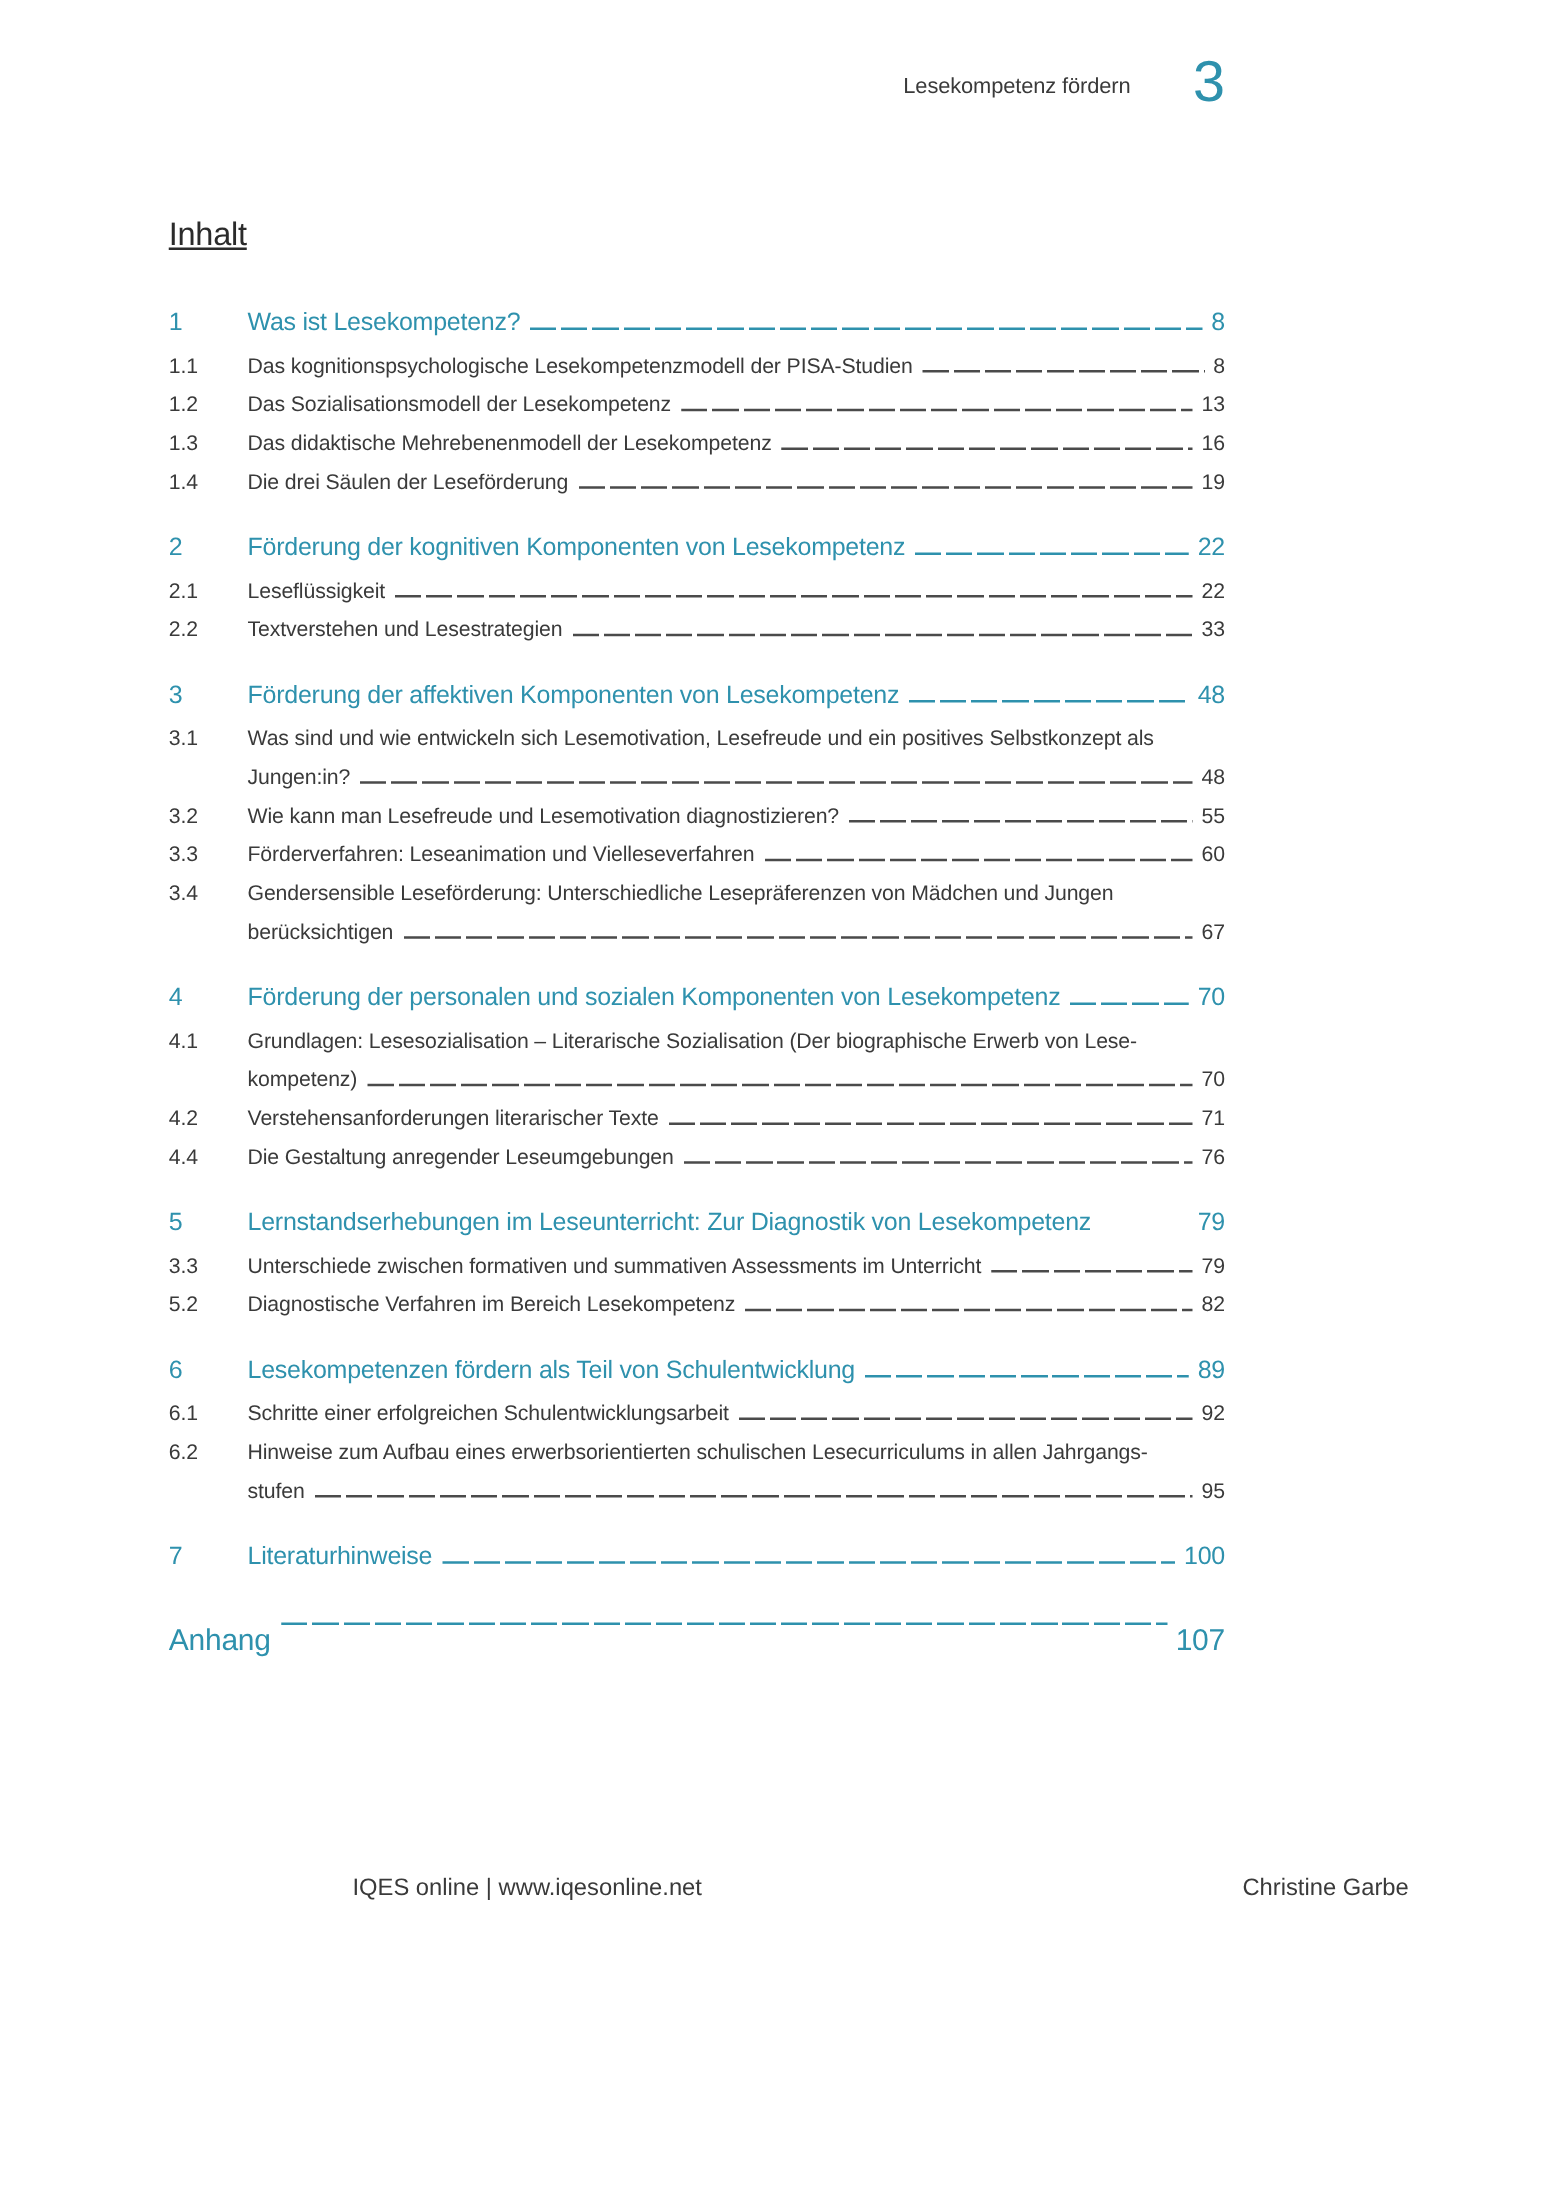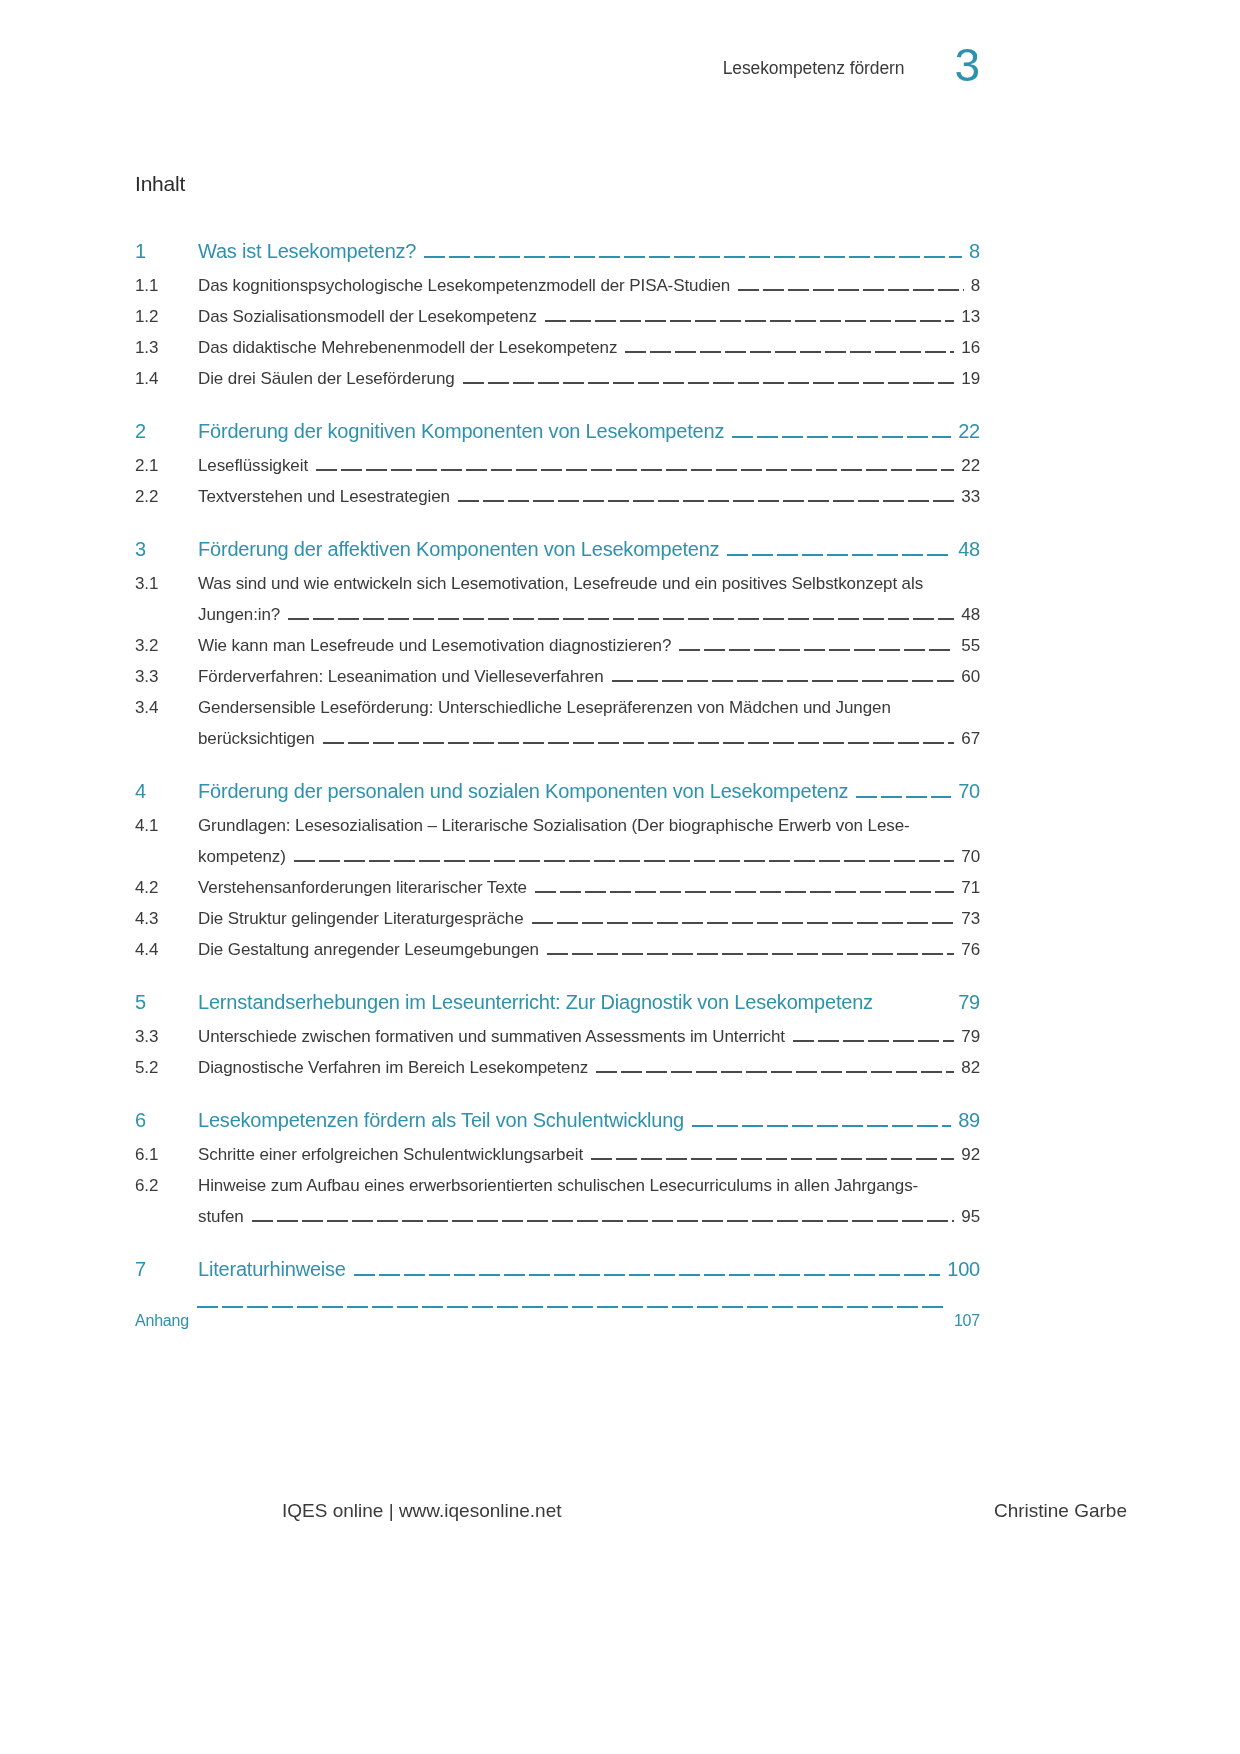--- a/index.html
+++ b/index.html
@@ -9,21 +9,21 @@
     color:#3a3a3a;-webkit-font-smoothing:antialiased;
   }
   .page{position:absolute;left:135px;top:0;width:845px;height:1428px;}
 
   
   .header{display:flex;justify-content:flex-end;align-items:flex-start;padding-top:42px;}
   .running-title{font-size:17.5px;letter-spacing:-0.1px;margin-top:16px;margin-right:50px;color:#3a3a3a;}
   .big-page-num{font-size:46px;line-height:1;color:#2e91ad;font-weight:400;}
 
   
-  .doc-title{font-size:21px;font-weight:400;color:#2b2b2b;letter-spacing:-0.2px;margin:84px 0 40px 0;}
+  .doc-title{font-size:26px;font-weight:400;color:#2b2b2b;letter-spacing:-0.2px;margin:84px 0 40px 0;text-decoration:underline;}
 
   
   .toc-row{display:flex;align-items:flex-start;font-size:17px;line-height:31px;letter-spacing:-0.1px;}
   .num{flex:0 0 63px;}
   .body{flex:1 1 auto;display:flex;align-items:baseline;min-width:0;}
   .body.col{flex-direction:column;align-items:stretch;}
   .l1{display:block;white-space:nowrap;}
   .l2{display:flex;align-items:baseline;min-width:0;}
   .l2-text{white-space:nowrap;}
   .leader{
@@ -32,21 +32,21 @@
     background-size:100% 2px;background-position:left bottom;background-repeat:no-repeat;
   }
   .leader.no-leader{visibility:hidden;}
   .pg{flex:0 0 auto;}
 
   .sec{color:#2e91ad;font-size:20px;letter-spacing:-0.2px;margin-top:22px;margin-bottom:3px;}
   .sec .sec-title{white-space:nowrap;}
   .entry{color:#3a3a3a;}
   .entry .leader{color:#4a4a4a;}
 
-  .anhang-row{display:flex;align-items:center;color:#2e91ad;font-size:16px;letter-spacing:-0.2px;line-height:31px;margin-top:20px;}
+  .anhang-row{display:flex;align-items:center;color:#2e91ad;font-size:24px;letter-spacing:-0.2px;line-height:31px;margin-top:36px;}
   .anhang-row .l2-text{white-space:nowrap;}
 
   
   .footer{position:absolute;left:135px;top:1500px;width:845px;display:flex;justify-content:space-between;
     font-size:19px;color:#3a3a3a;letter-spacing:0;margin-left:12px;}
 </style>
 </head>
 <body>
 
 <div class="page">
@@ -232,31 +232,20 @@
     <span class="body col">
 
       <span class="l2">
         <span class="l2-text">Verstehensanforderungen literarischer Texte</span>
         <span class="leader"></span>
         <span class="pg entry-page">71</span>
       </span>
     </span>
   </div>
 
-  <div class="toc-row entry">
-    <span class="num entry-num">4.3</span>
-    <span class="body col">
-
-      <span class="l2">
-        <span class="l2-text">Die Struktur gelingender Literaturgespräche</span>
-        <span class="leader"></span>
-        <span class="pg entry-page">73</span>
-      </span>
-    </span>
-  </div>
 
   <div class="toc-row entry">
     <span class="num entry-num">4.4</span>
     <span class="body col">
 
       <span class="l2">
         <span class="l2-text">Die Gestaltung anregender Leseumgebungen</span>
         <span class="leader"></span>
         <span class="pg entry-page">76</span>
       </span>

